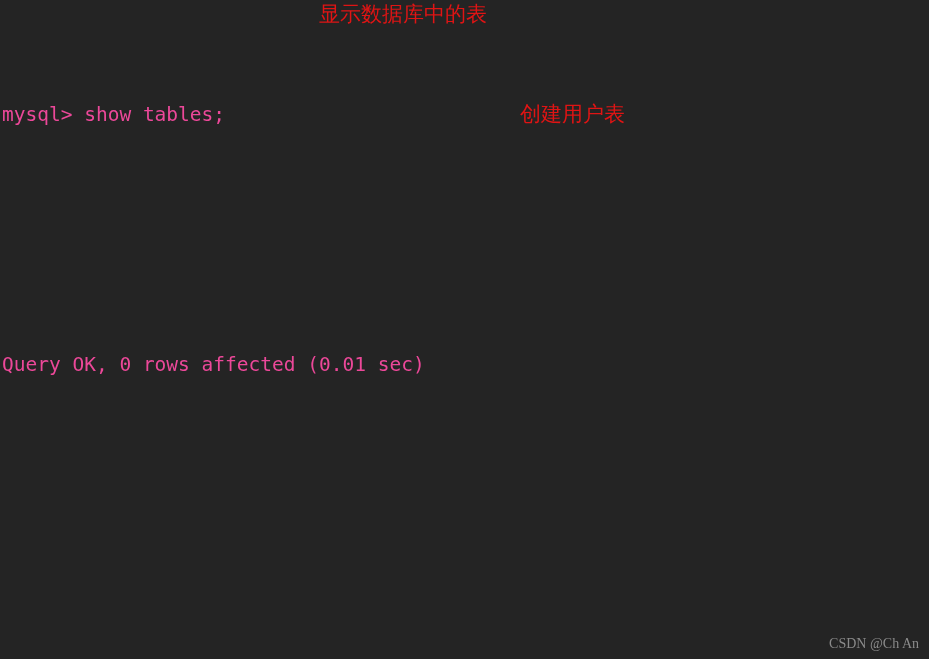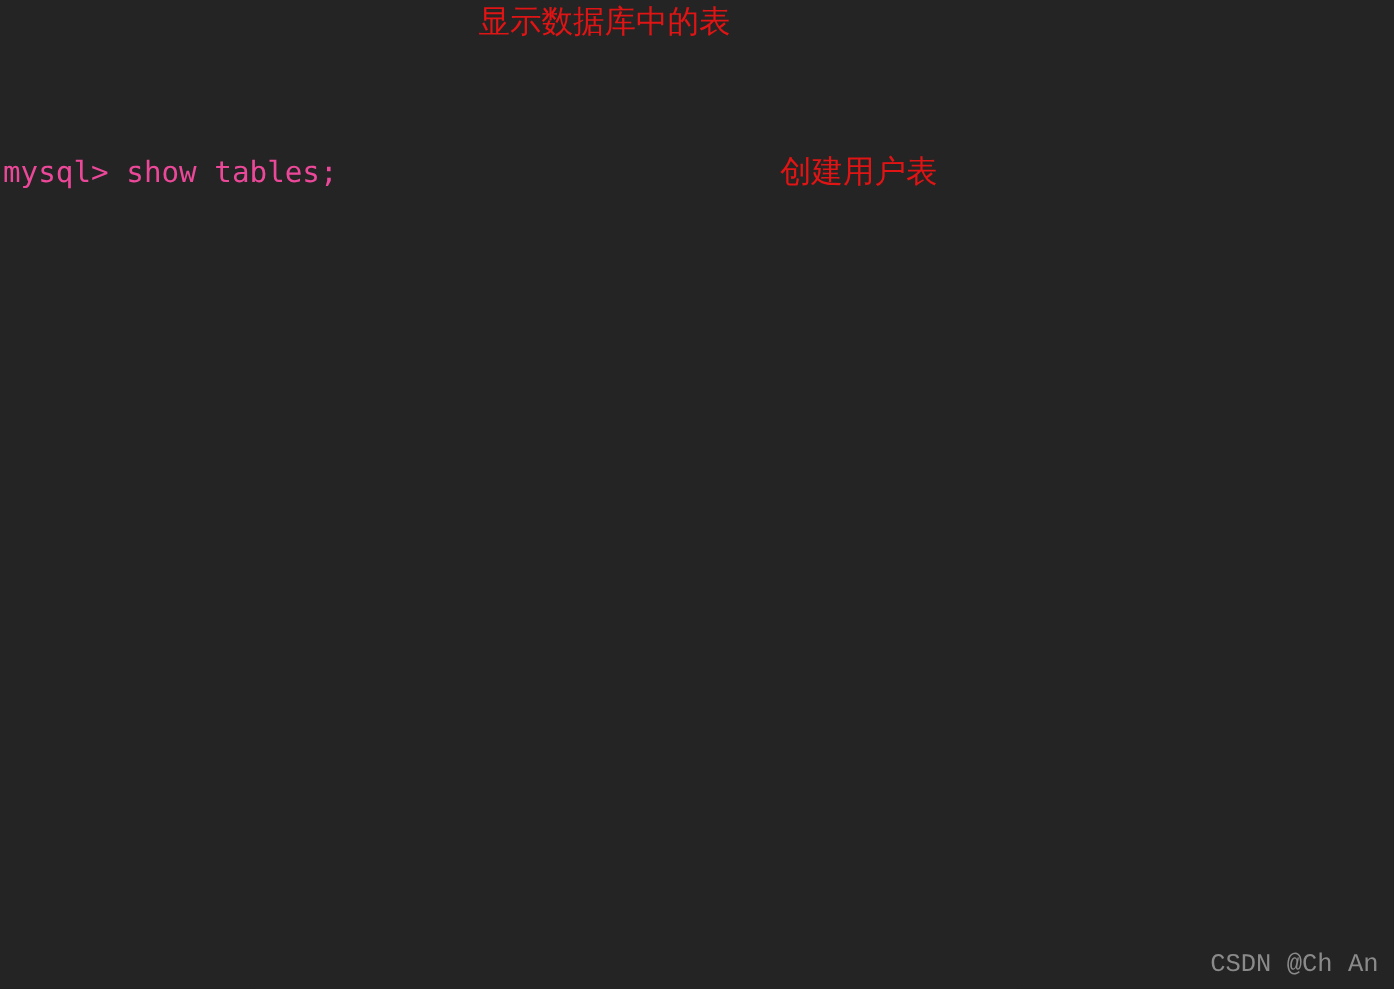--- a/index.html
+++ b/index.html
@@ -39,40 +39,41 @@
     font-family: "DejaVu Sans", "Liberation Sans", sans-serif;
     font-size: 21px;
     line-height: 25px;
     white-space: nowrap;
   }
   #watermark {
     position: absolute;
     right: 10px;
     bottom: 8px;
     color: #8a8a8a;
-    font-family: Liberation Mono, monospace;
-    font-size: 17px;
+    font-family: Liberation Serif, serif;
+    font-size: 14px;
     line-height: 14px;
     white-space: nowrap;
     text-align: center;
   }
 </style>
 </head>
 <body>
 
 <div id="terminal">
   <div id="screen">
 
     
     <div class="line"><span class="g">mysql&gt; show tables;</span></div>
     
     
     <div class="line"><span></span></div>
     
     
+    <div class="line"><span class="g">Query OK, 0 rows affected (0.01 sec)</span></div>
     
     <div class="line"><span></span></div>
     
     
     
     
     
     
     
     

